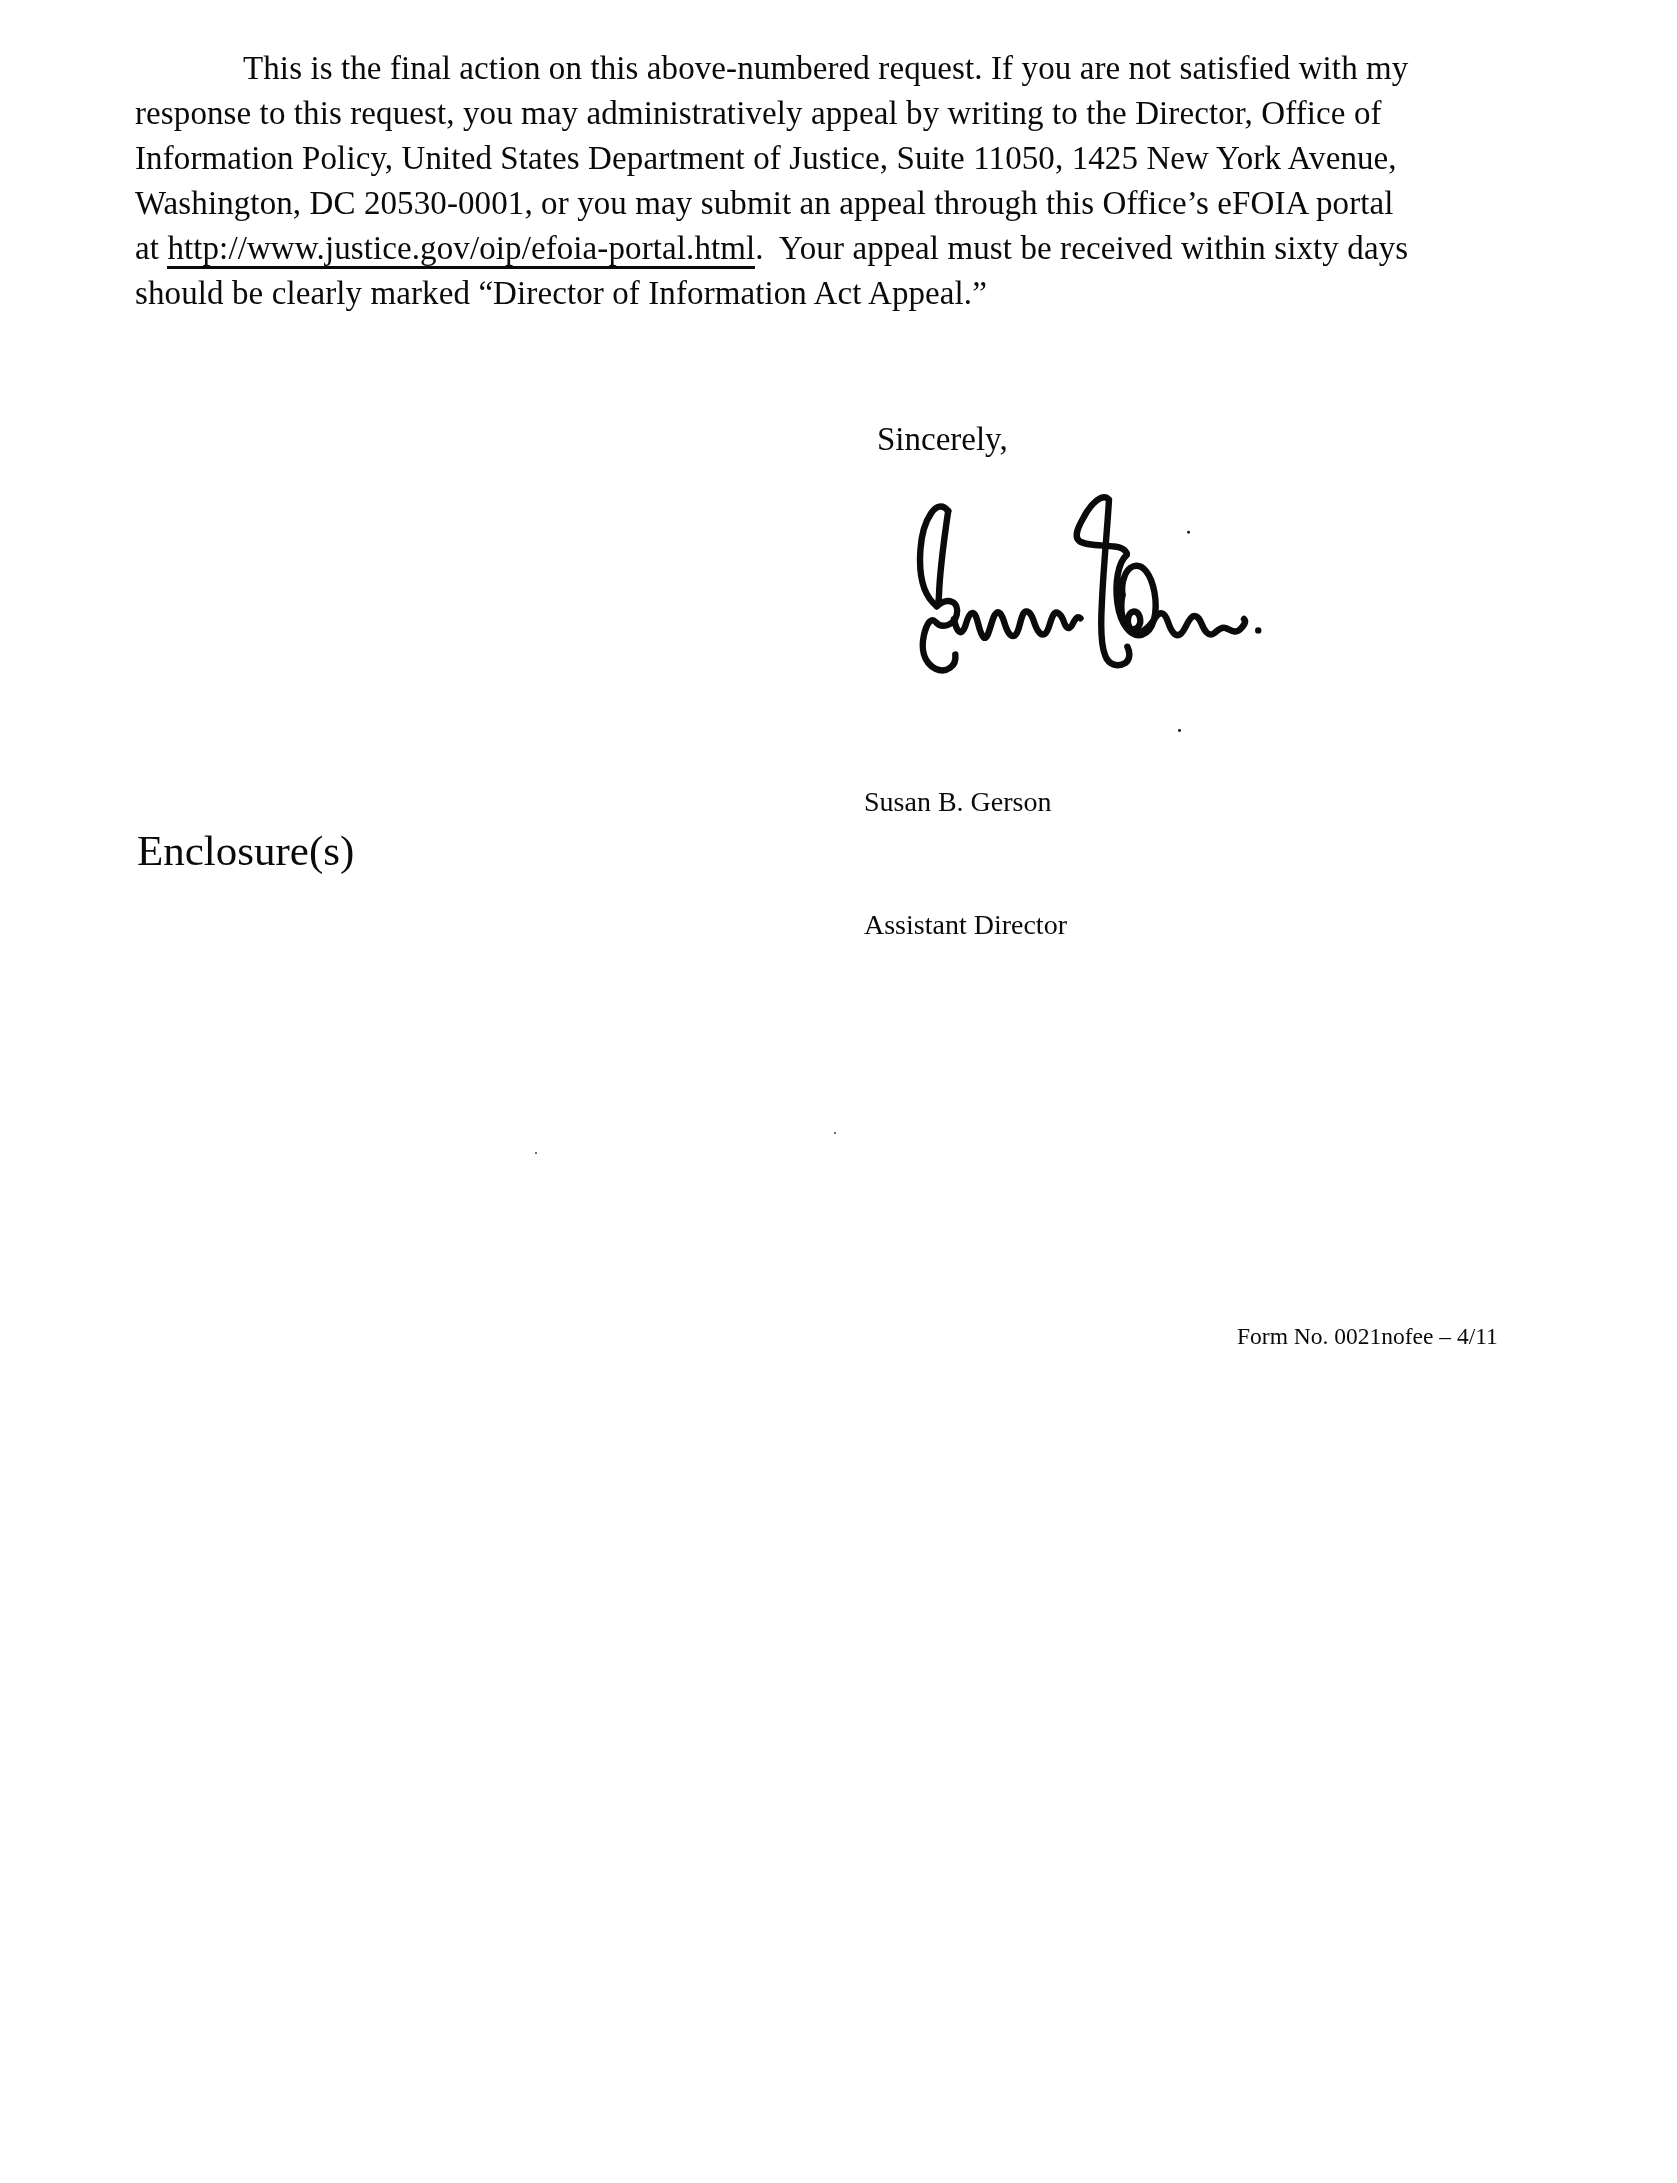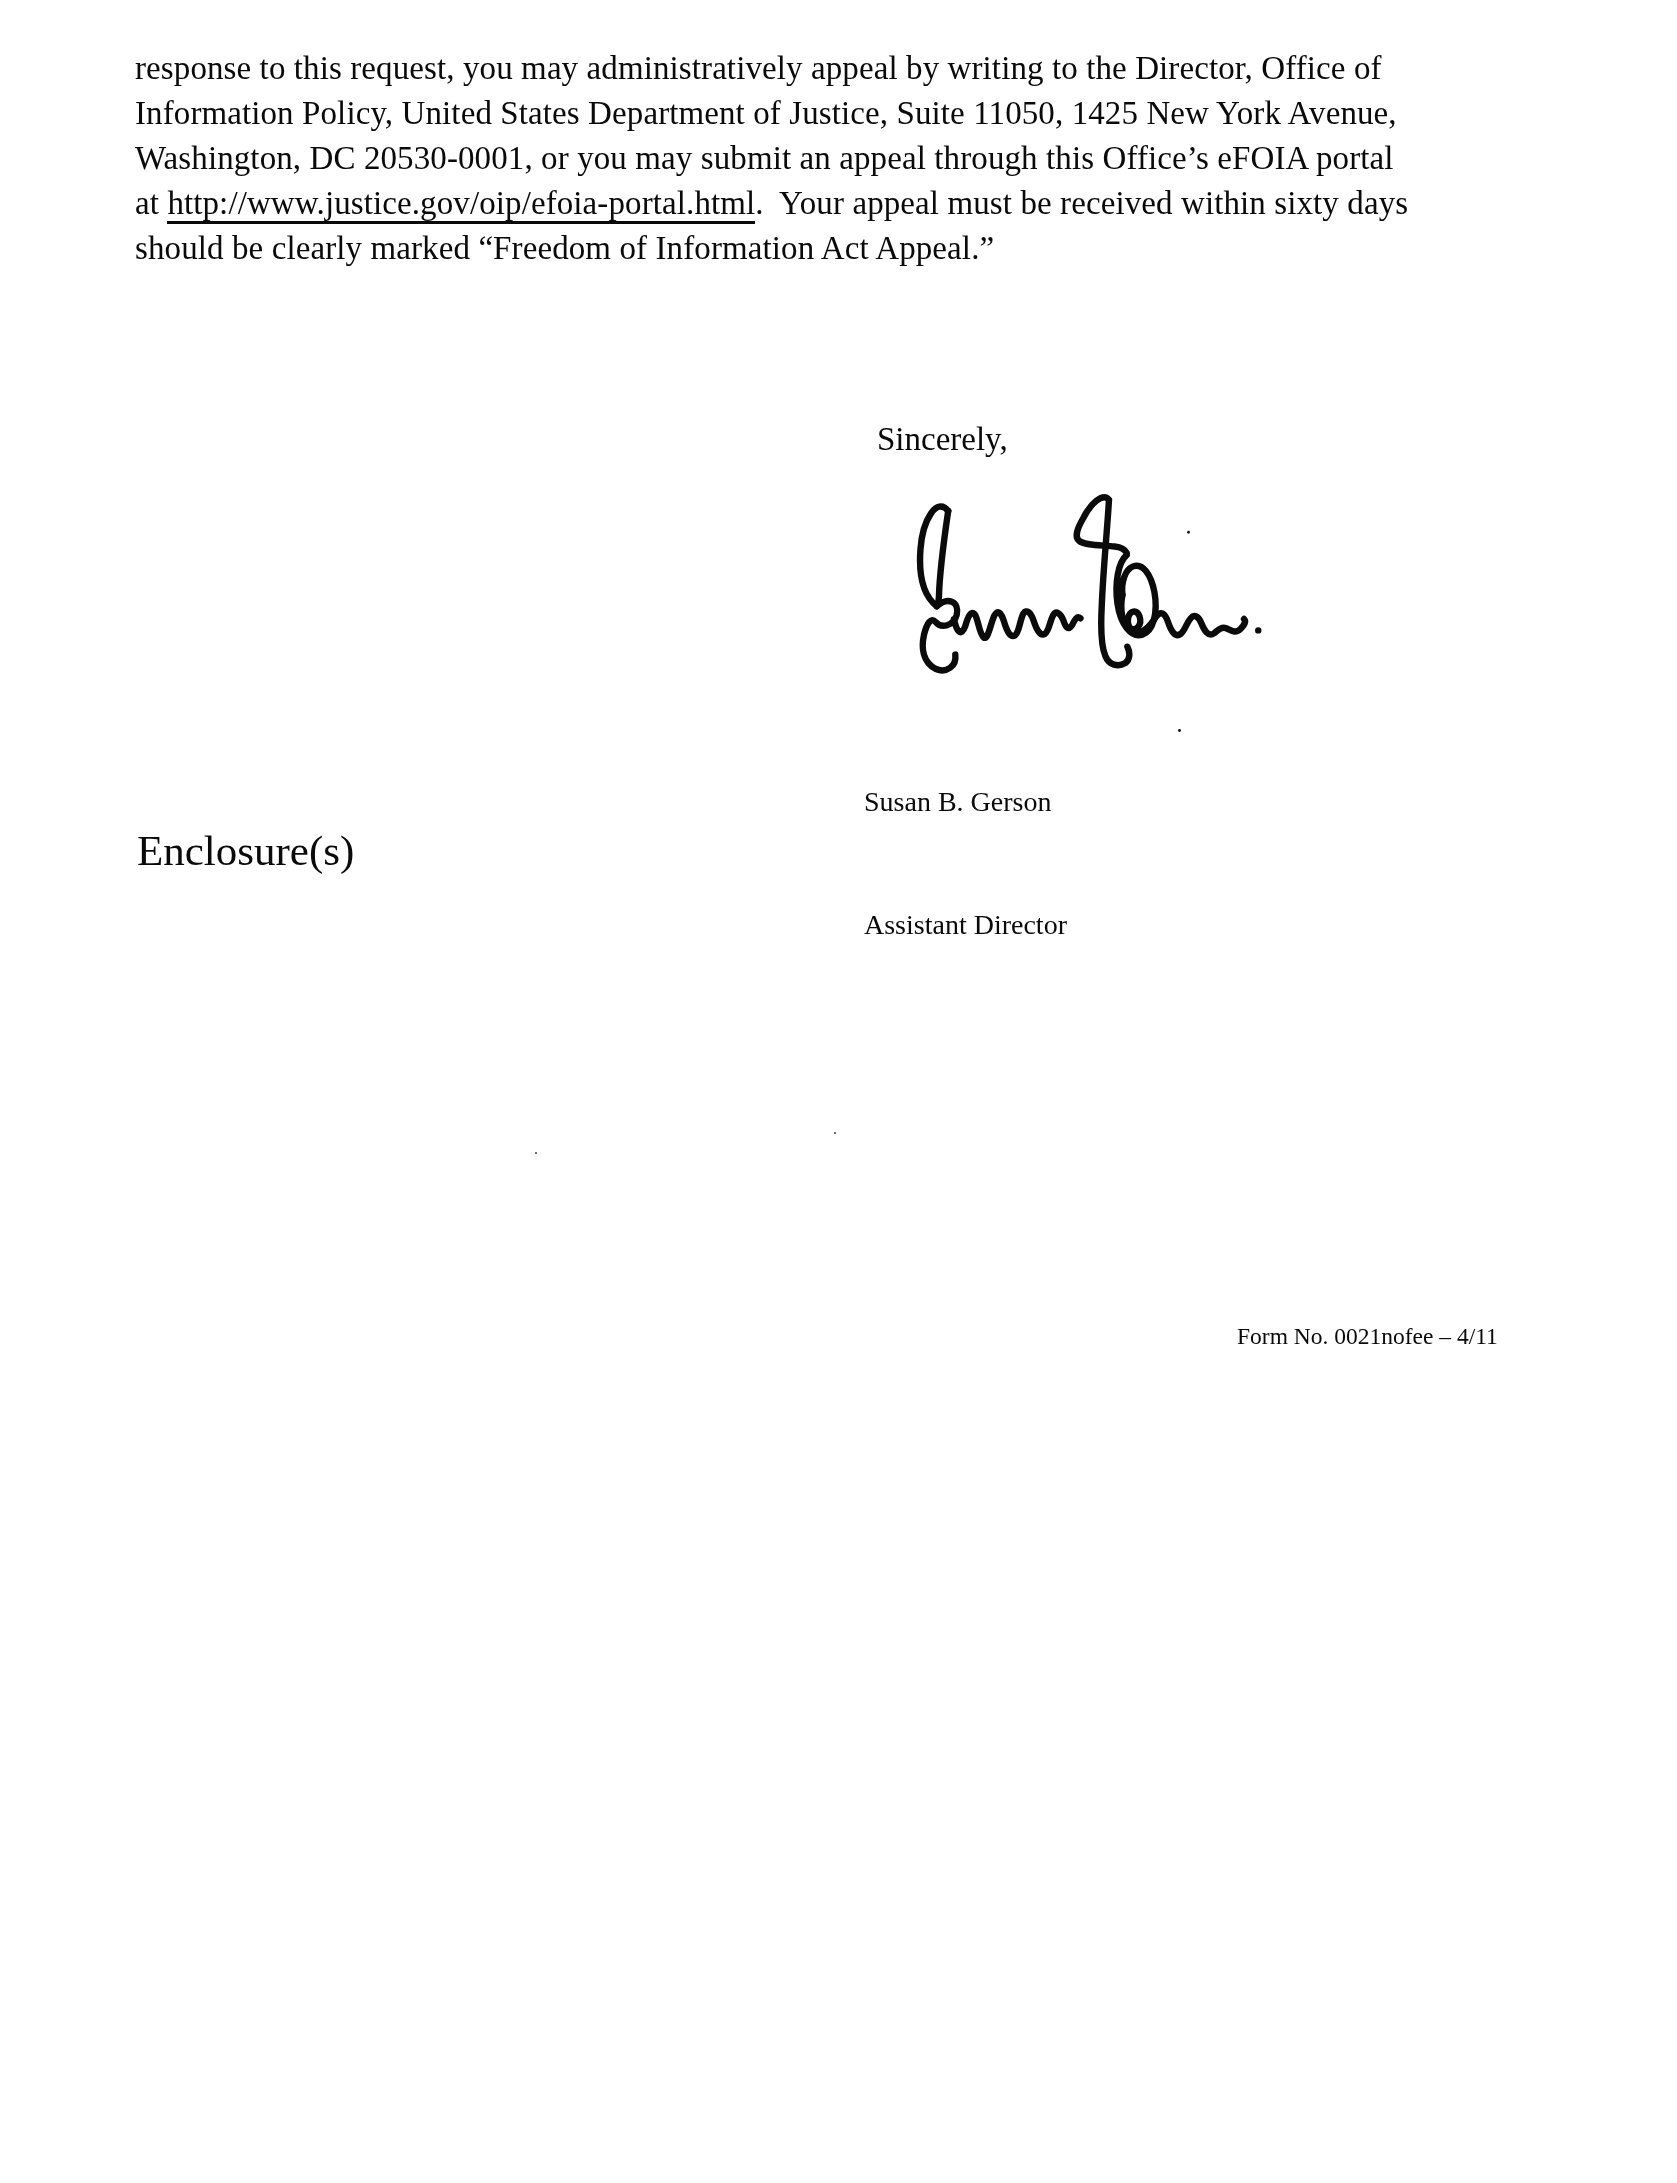--- a/index.html
+++ b/index.html
@@ -83,25 +83,26 @@
   .speck.s1 { left: 1178px; top: 729px; width: 2.8px; height: 2.8px; }
   .speck.s2 { left: 535px;  top: 1152px; width: 2.1px; height: 2.1px; opacity: .85; }
   .speck.s3 { left: 834px; top: 1132px; width: 2.1px; height: 2.1px; opacity: .85; }
 </style>
 </head>
 <body>
 
 <div class="page">
 
   <div class="para">
+    <div class="ln indent">This is the final action on this above-numbered request. If you are not satisfied with my</div>
     <div class="ln">response to this request, you may administratively appeal by writing to the Director, Office of</div>
     <div class="ln">Information Policy, United States Department of Justice, Suite 11050, 1425 New York Avenue,</div>
     <div class="ln">Washington, DC 20530-0001, or you may submit an appeal through this Office’s eFOIA portal</div>
     <div class="ln"><span>at </span><a href="#" class="url">http://www.justice.gov/oip/efoia-portal.html</a><span>.  Your appeal must be received within sixty days</span></div>
-    <div class="ln">should be clearly marked “Freedom of Information Act Appeal.”</div>
+    <div class="ln">should be clearly marked “Director of Information Act Appeal.”</div>
   </div>
 
   <div class="closing">Sincerely,</div>
 
   <svg class="signature-svg" viewBox="0 0 520 270" xmlns="http://www.w3.org/2000/svg" fill="none" stroke="#0b0b0b" stroke-width="9" stroke-linecap="round" stroke-linejoin="round">
 
     <path d="M62,28 C46,8 26,40 23,82 C20,122 28,148 46,162"></path>
     <path d="M62,28 C57,62 50,110 49,148 C48.5,155 47.5,160 46,162"></path>
     <path d="M46,162 C62,148 78,156 74,174 C70,190 52,194 44,184 C38,177 32,186 28,202 C24,220 26,240 44,250 C60,257 74,246 72,230"></path>
 

